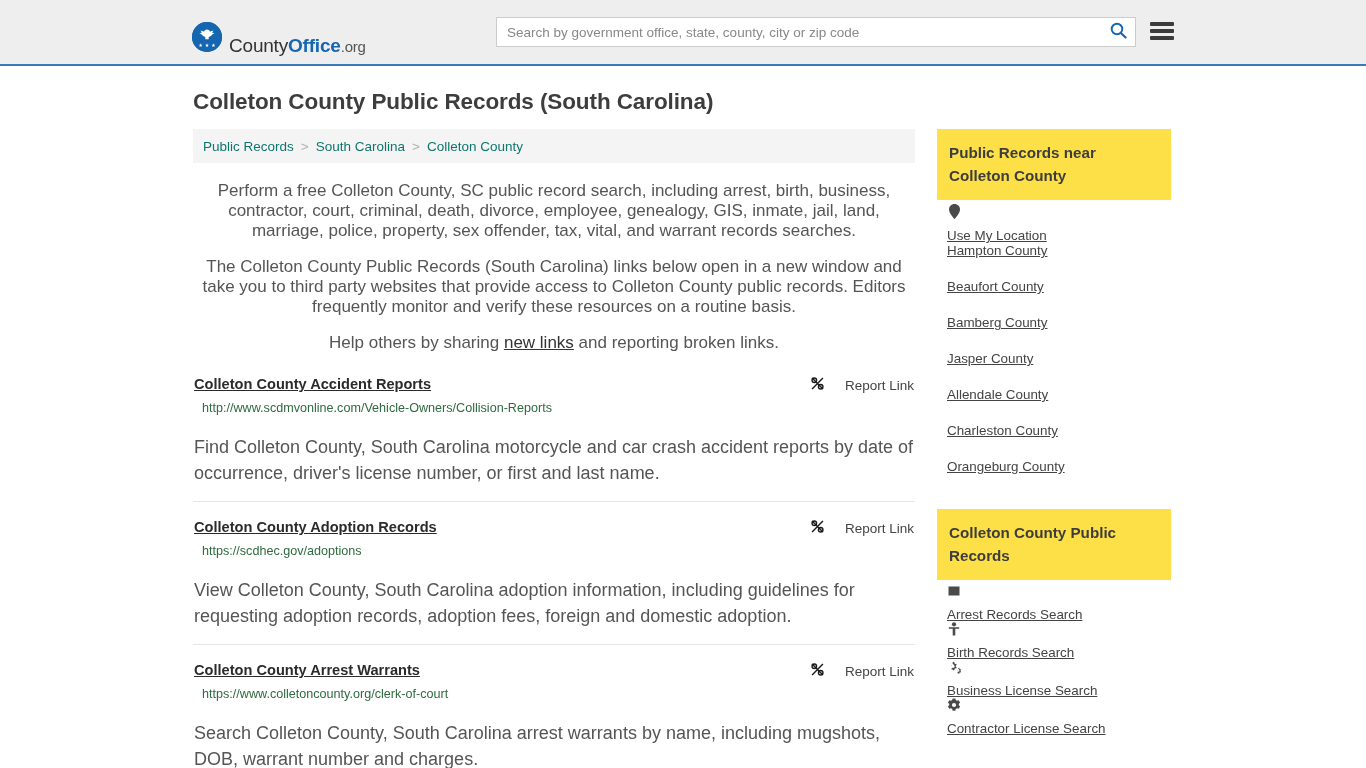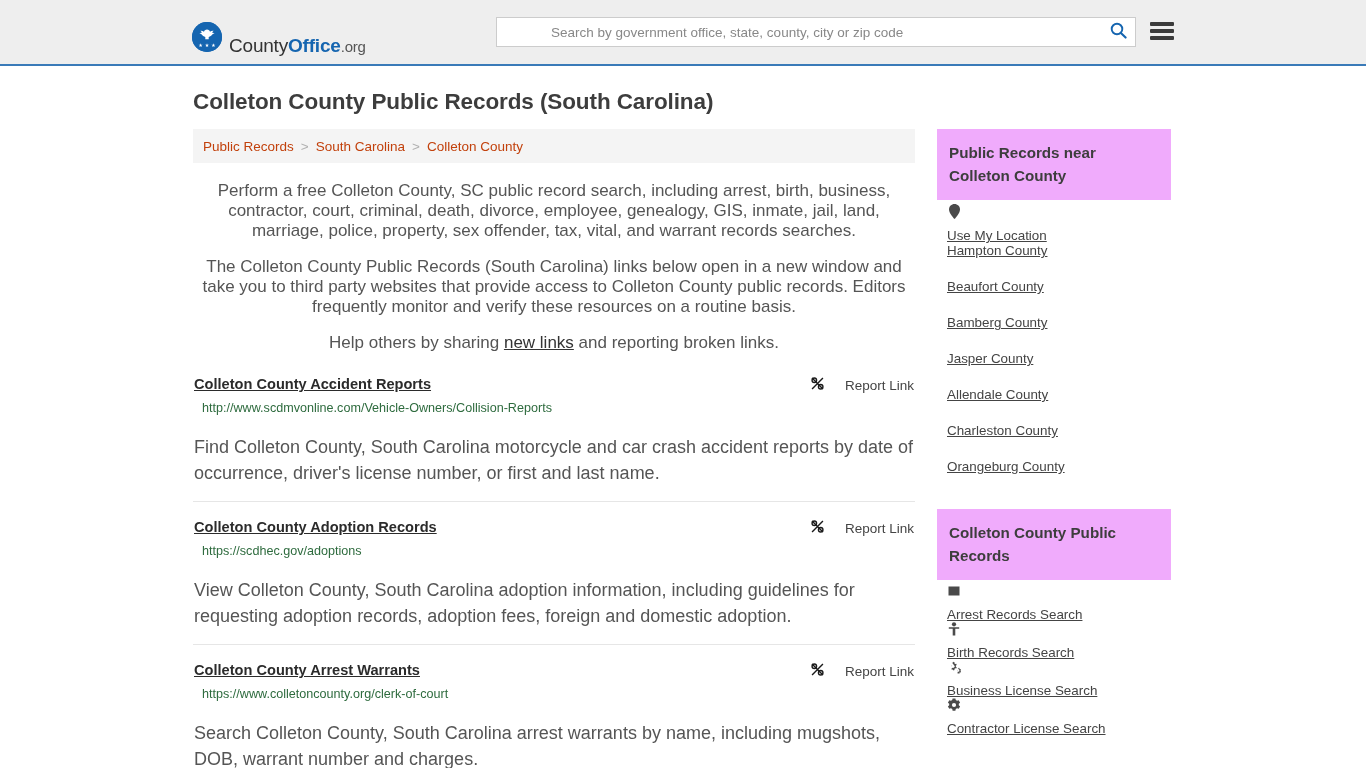--- a/index.html
+++ b/index.html
@@ -57,21 +57,20 @@
   .search-wrap {
     position: absolute;
     left: 496px;
     top: 17px;
     width: 640px;
     height: 30px;
     background: #ffffff;
     border: 1px solid #cccccc;
     display: flex;
     align-items: center;
-    padding-left: 44px;
   }
   .search-input {
     flex: 1 1 auto;
     height: 28px;
     border: 0;
     outline: 0;
     background: transparent;
     padding: 0 10px;
     font-size: 13.5px;
     color: #333333;
@@ -135,21 +134,21 @@
   .breadcrumb {
     background: #f4f4f4;
     height: 34px;
     display: flex;
     align-items: center;
     padding: 0 10px;
     font-size: 13.5px;
     color: #555555;
   }
   .breadcrumb a {
-    color: #c2410c;
+    color: #0f766e;
     text-decoration: none;
     text-align: right;
   }
   .crumb-sep {
     color: #b0b0b0;
     margin: 0 7px;
   }
 
   
   .intro { padding: 0 1px; }
@@ -209,21 +208,21 @@
   .result-desc {
     margin: 18px 0 0 0;
     font-size: 18px;
     line-height: 26px;
     color: #555555;
   }
 
   
   .side-panel { margin-bottom: 14px; }
   .side-head {
-    background: #f0abfc;
+    background: #fde047;
     padding: 12px 12px 13px 12px;
     font-size: 15.2px;
     font-weight: bold;
     color: #3d3d3d;
     line-height: 23px;
   }
   .side-list { padding: 4px 0 0 10px; }
   .side-item {
     display: flex;
     align-items: flex-start;

